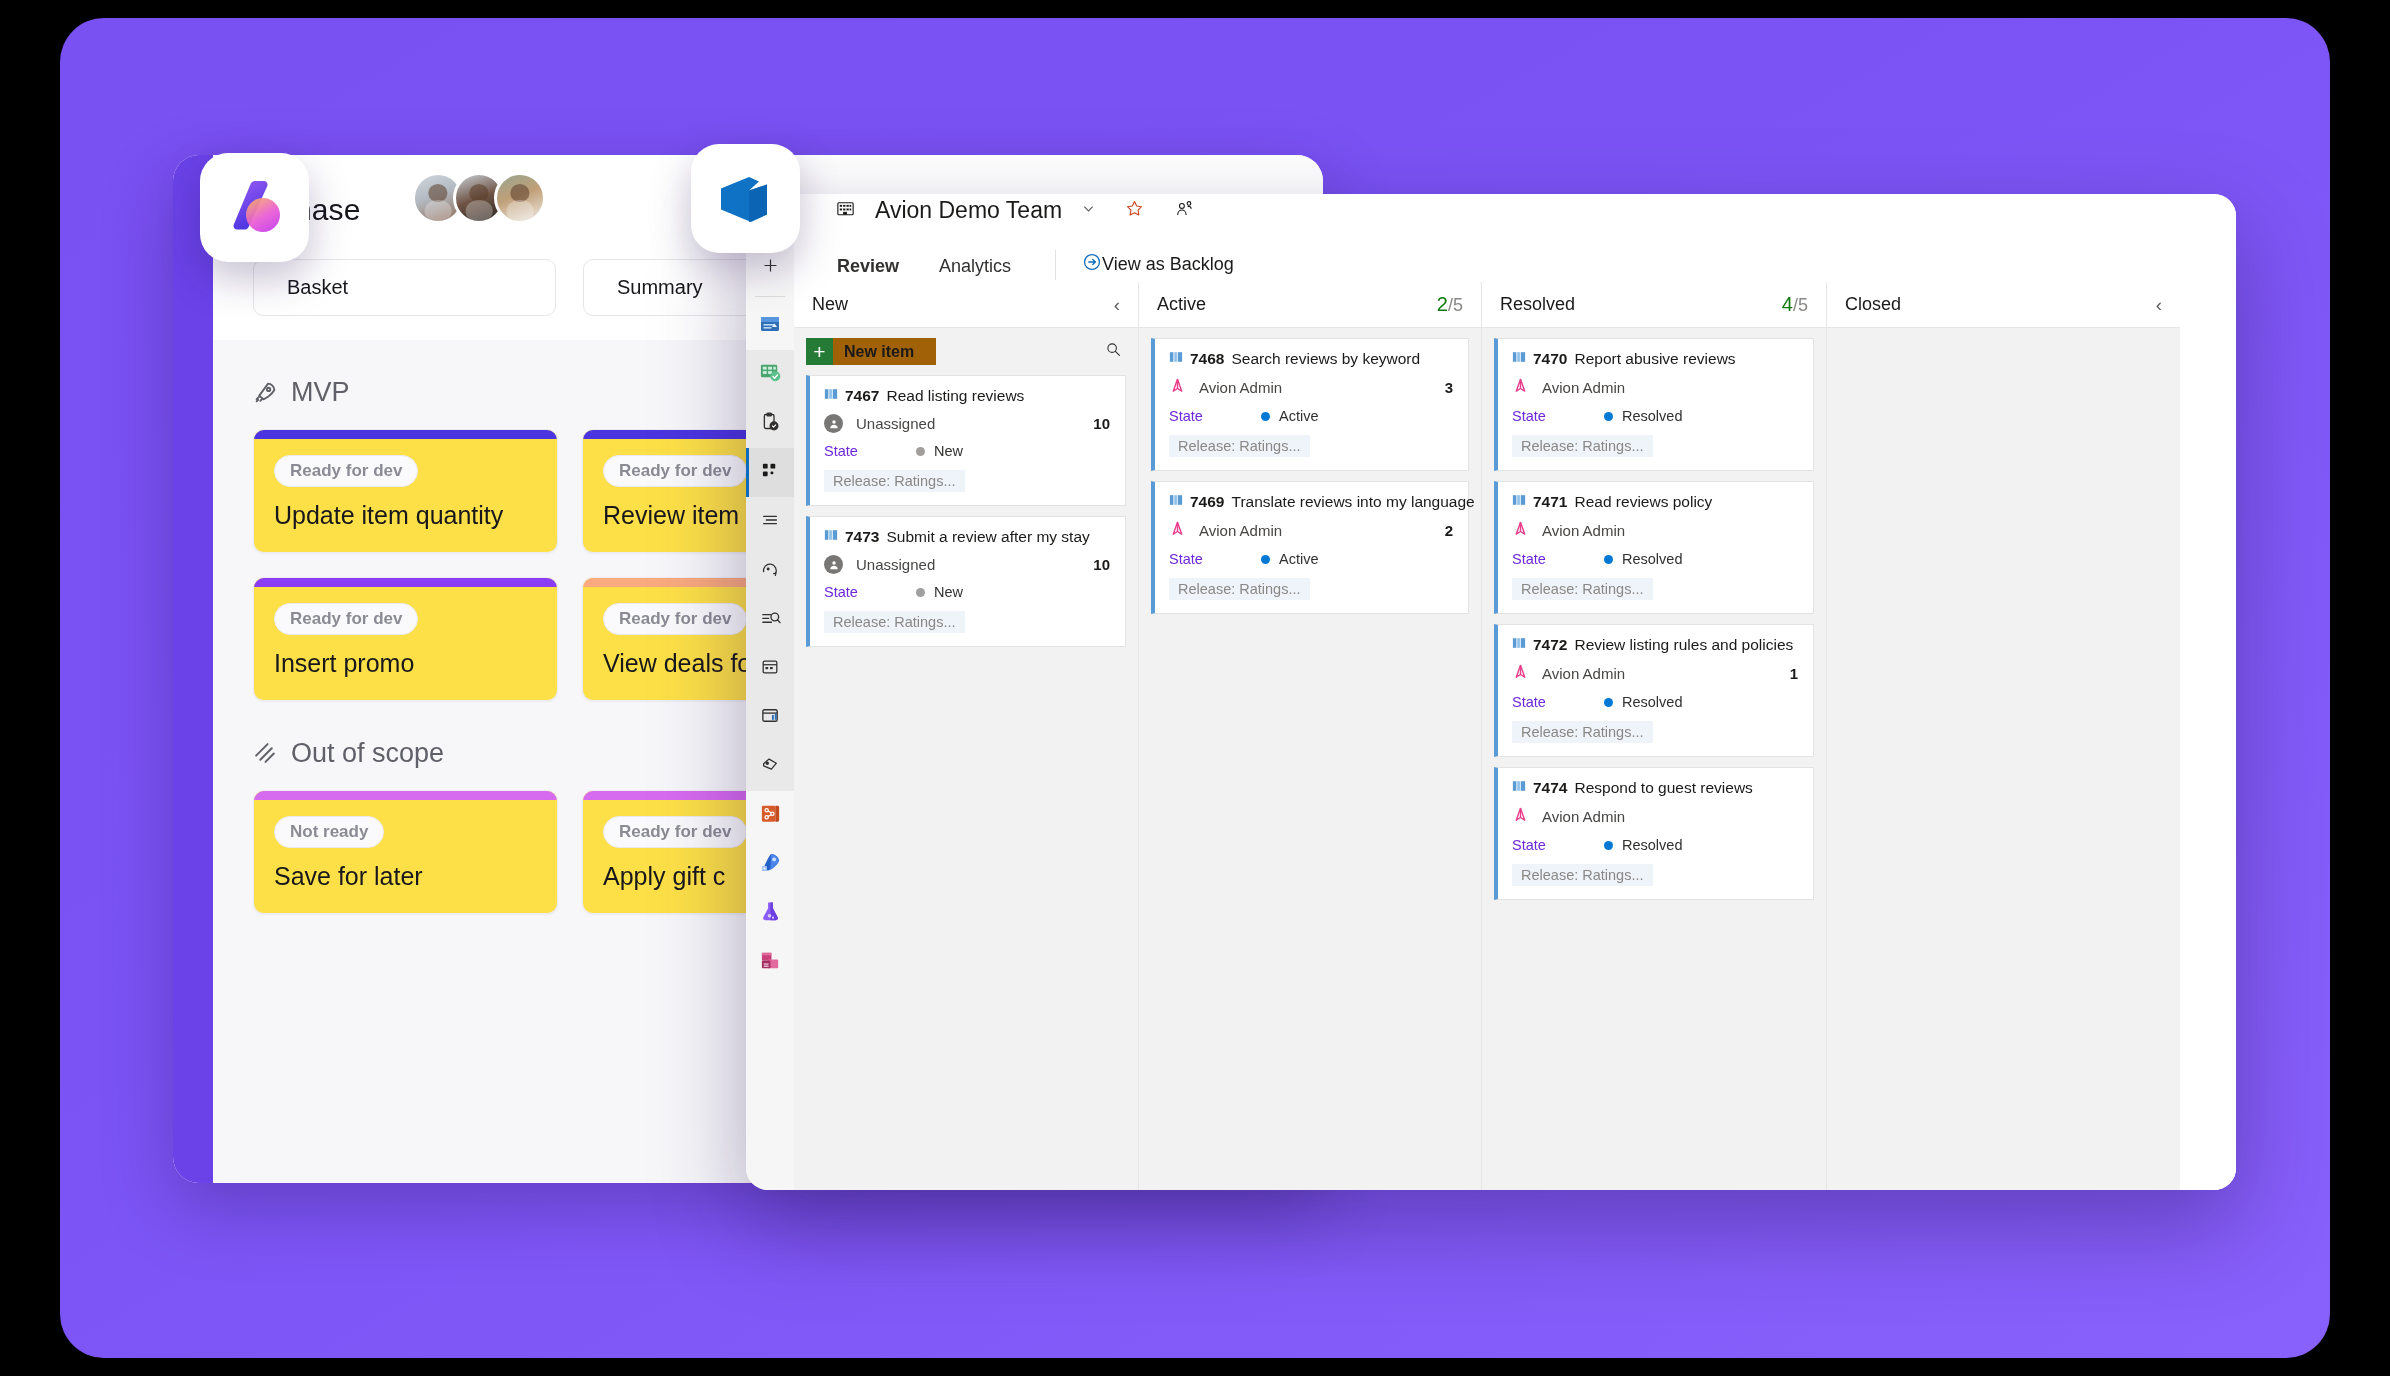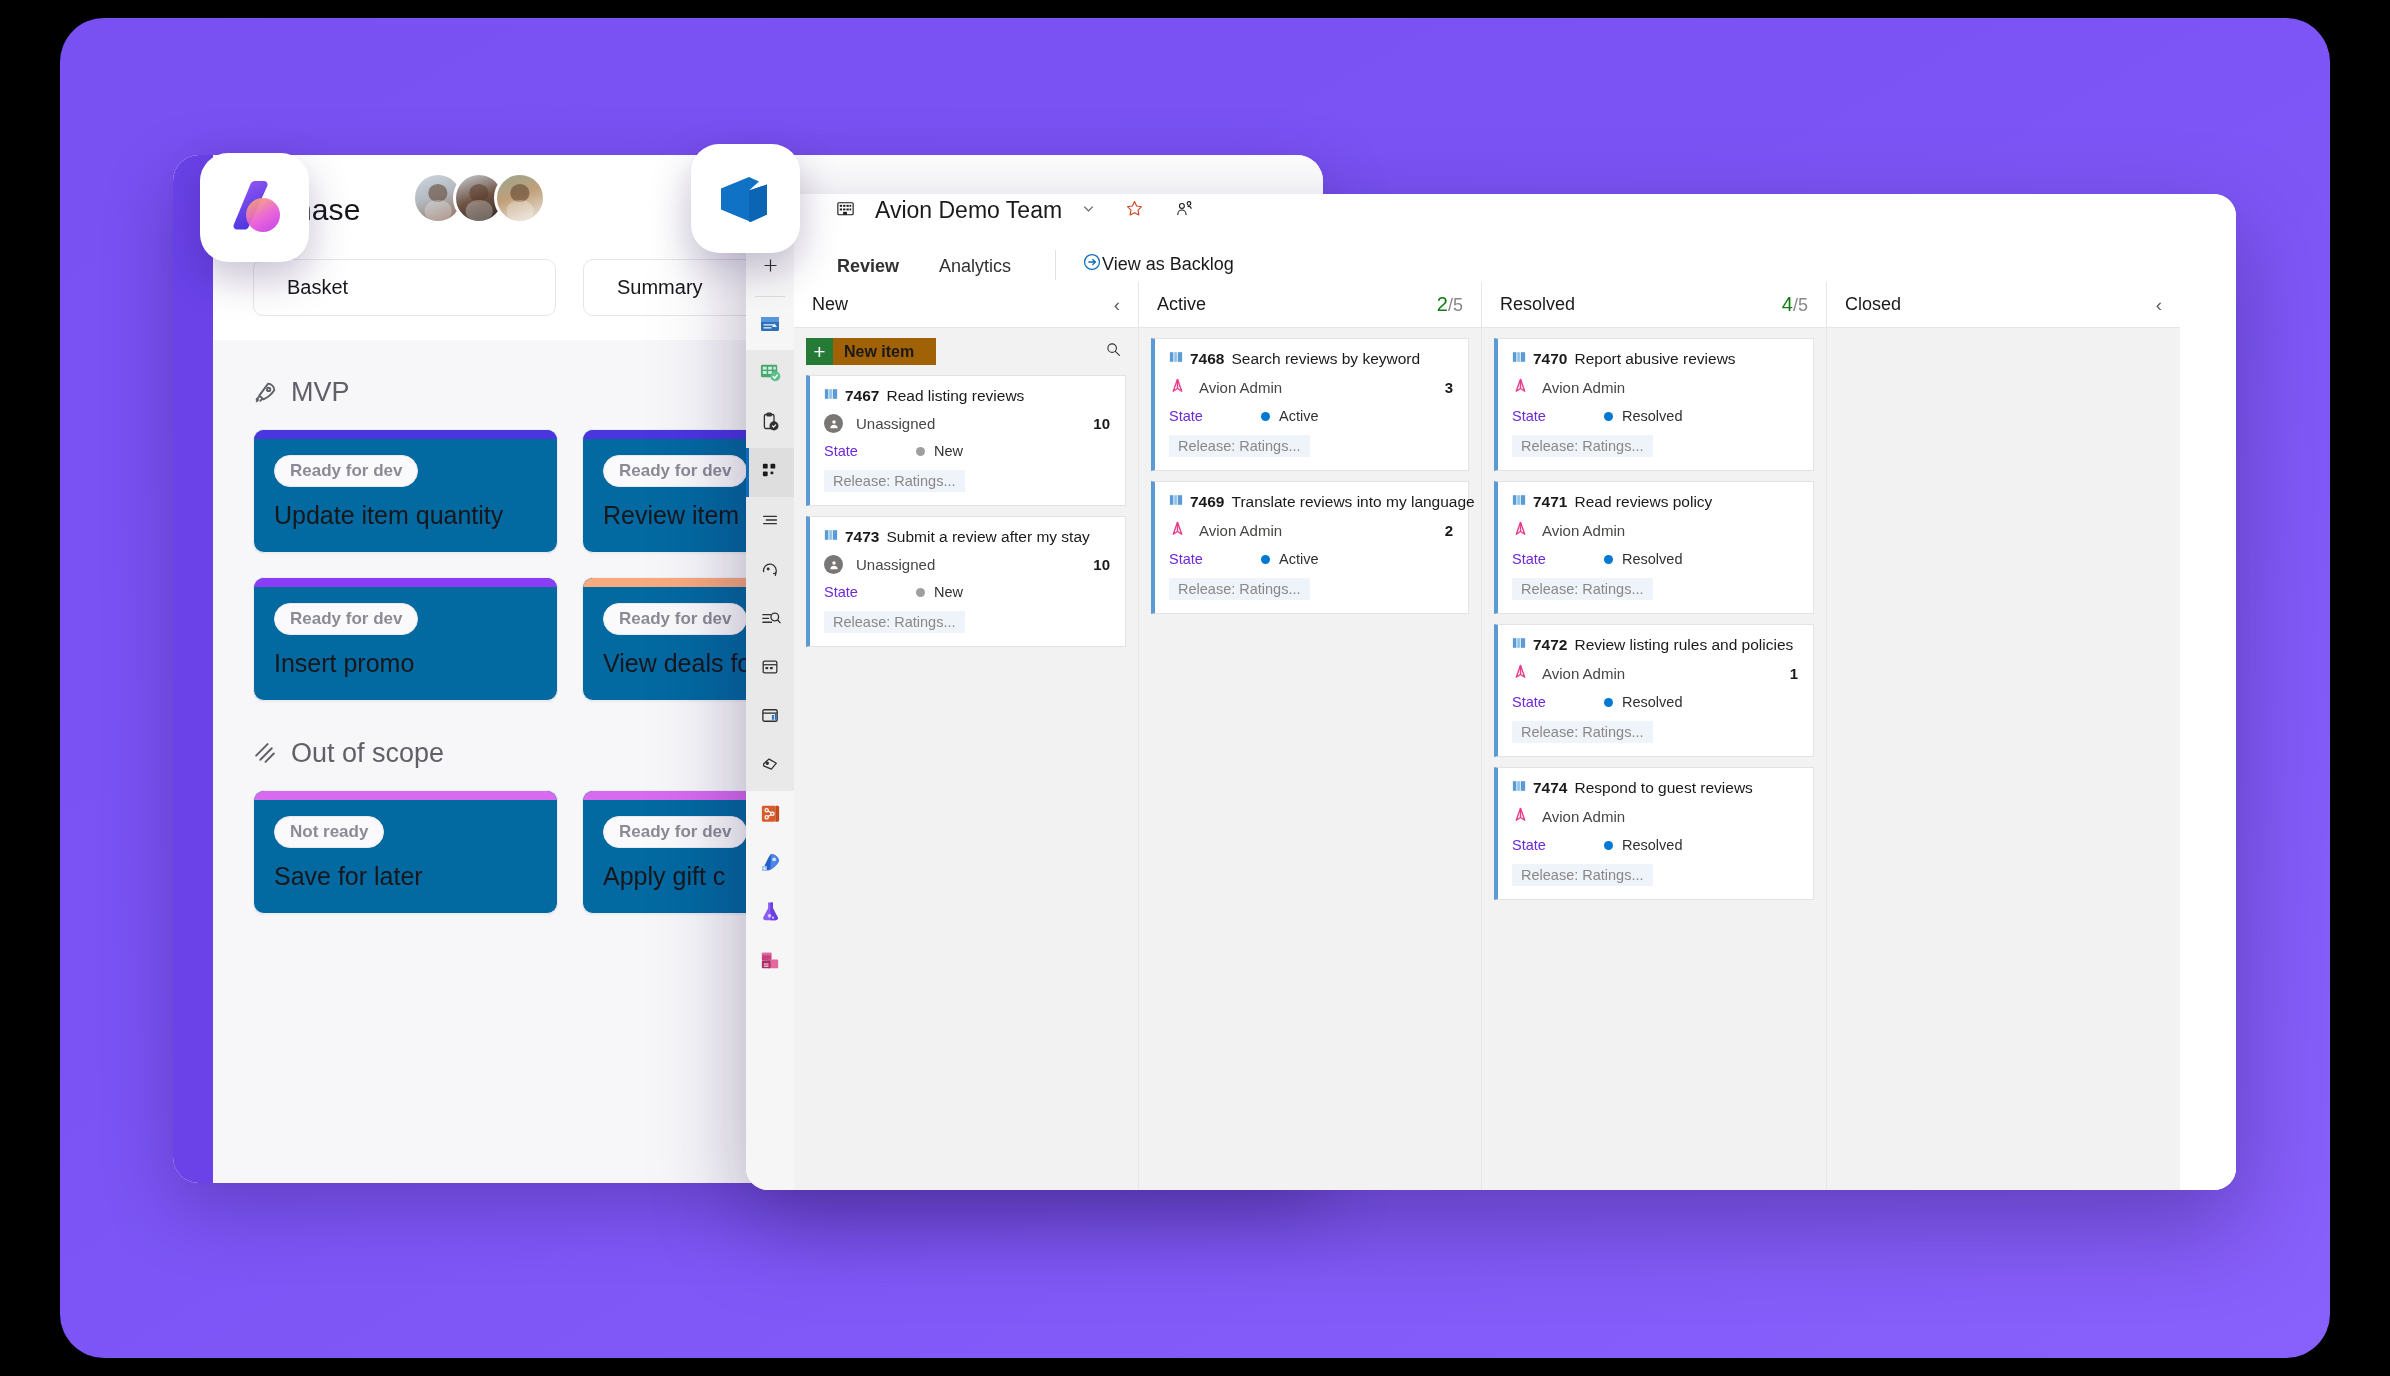--- a/index.html
+++ b/index.html
@@ -49,21 +49,21 @@
   }
 
   .avion-scroll{position:absolute;left:0;top:185px;right:0;bottom:0;background:#f7f7fa;}
   .section{position:relative;}
   .section-head{display:flex;align-items:center;gap:13px;padding:37px 0 5px 40px;}
   .section-icon{width:25px;height:25px;display:inline-block;}
   .section-title{font-size:27px;color:#5f6068;font-weight:400;}
 
   .cards{display:flex;flex-wrap:wrap;gap:24px;padding:16px 0 0 40px;}
   .vcard{
-    width:303px;background:#0369a1;border:1px solid #ececf1;border-radius:11px;
+    width:303px;background:#fde047;border:1px solid #ececf1;border-radius:11px;
     box-shadow:0 1px 2px rgba(20,10,50,.05);overflow:hidden;
   }
   .vcard .bar{height:9px;}
   .vcard .inner{padding:16px 20px 22px 20px;}
   .chip{
     display:inline-block;border:1.5px solid #eaeaee;border-radius:999px;
     padding:5px 15px;font-size:17px;font-weight:700;color:#8b8b95;background:#fafafc;
   }
   .vcard .name{margin-top:14px;font-size:25px;color:#17171c;white-space:nowrap;}
 

